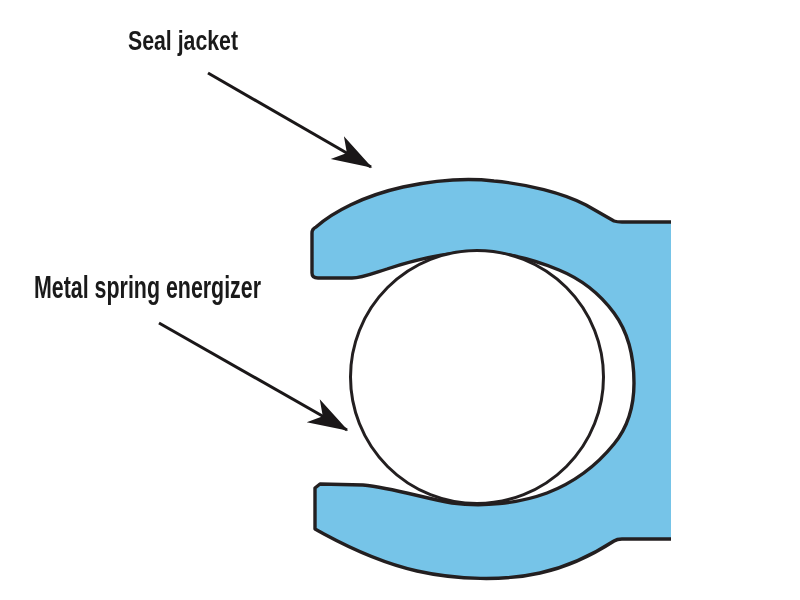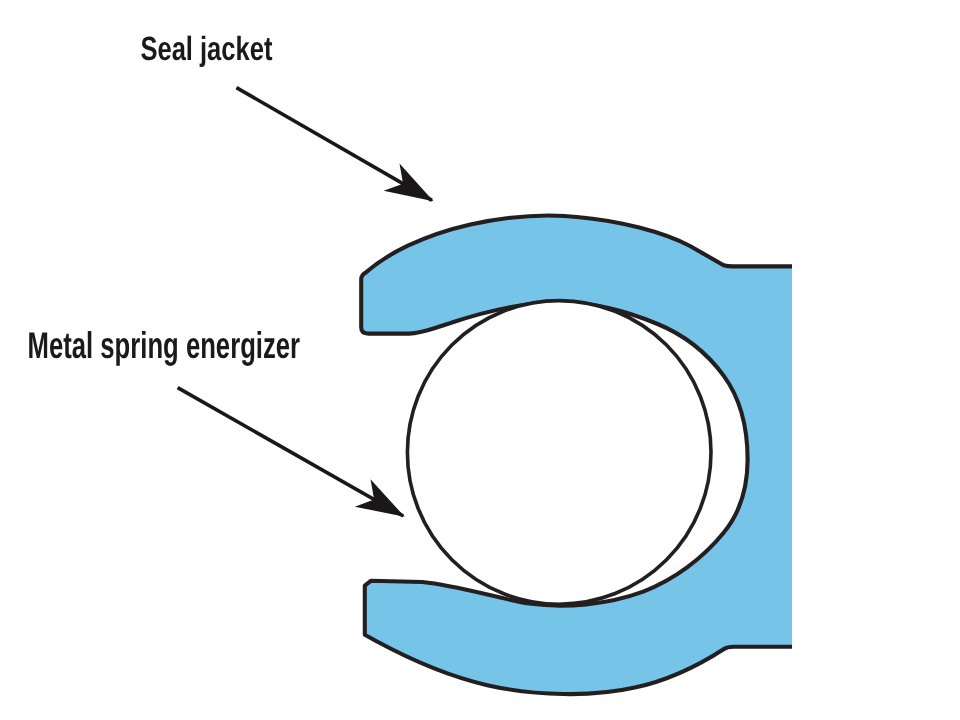--- a/index.html
+++ b/index.html
@@ -3,20 +3,21 @@
 <meta charset="utf-8">
 <style>
   html, body { margin: 0; padding: 0; }
   .stage {
     position: relative;
     width: 660px;
     height: 600px;
     background: var(--page-bg, #ffffff);
     overflow: hidden;
     font-family: "Liberation Sans", sans-serif;
+    margin-left: 11px;
   }
   .diagram-svg {
     position: absolute;
     left: 0; top: 0;
     width: 800px; height: 600px;
     display: block;
   }
   .seal {
     fill: var(--seal-fill, #76c4e8);
     stroke: var(--outline, #231f20);

